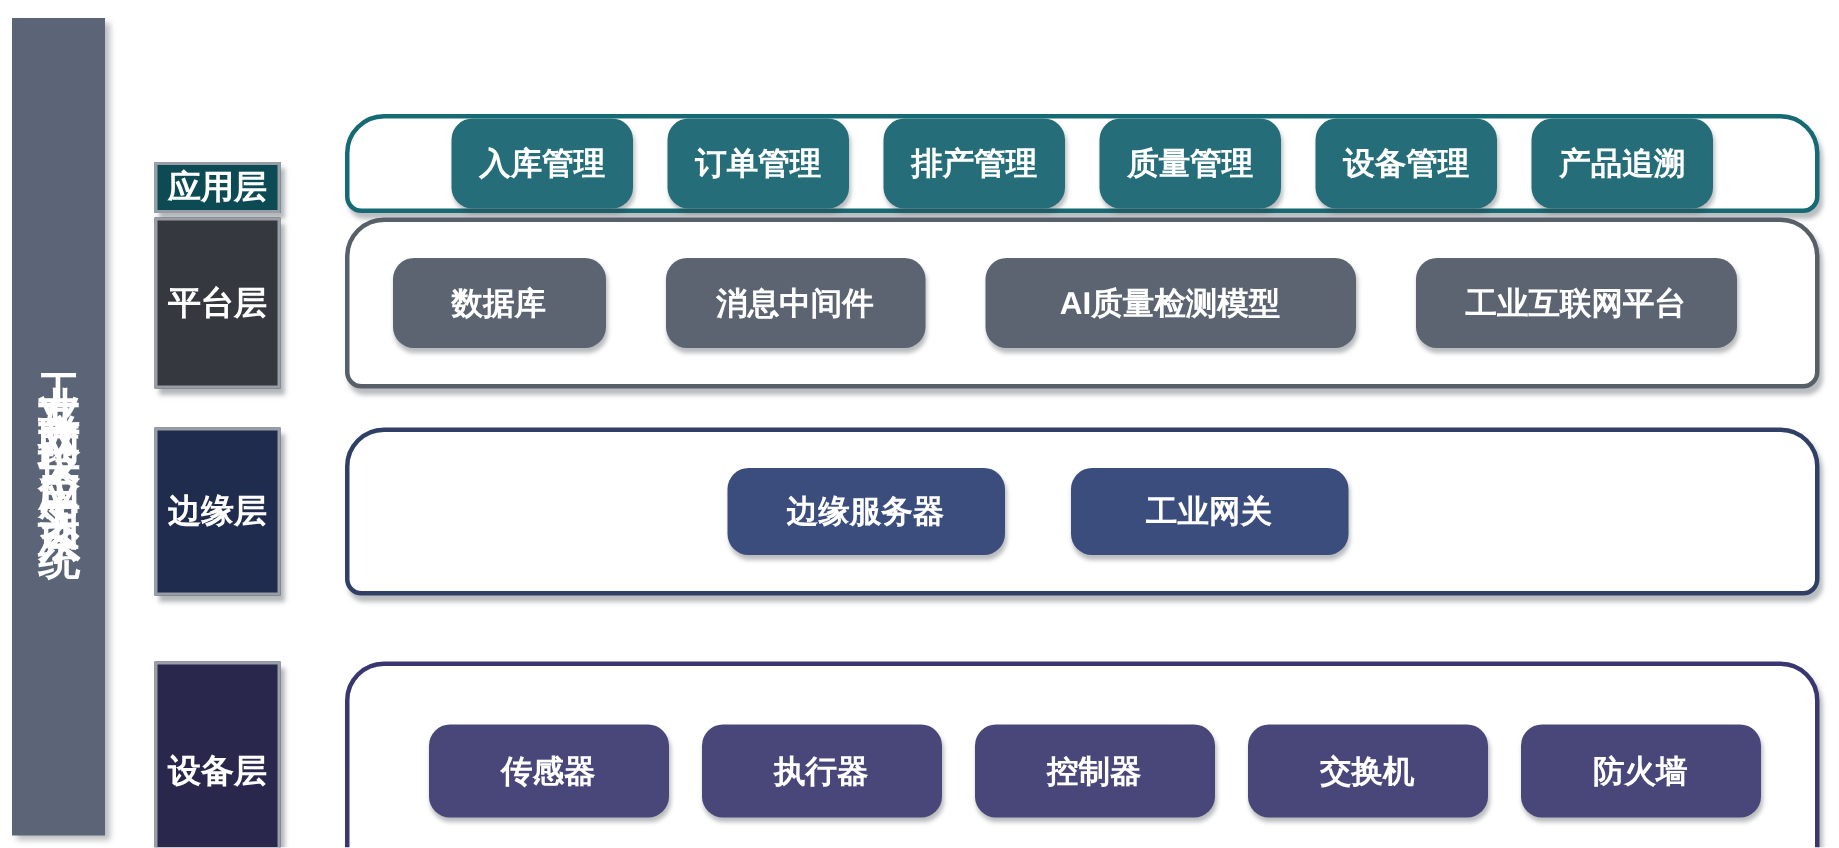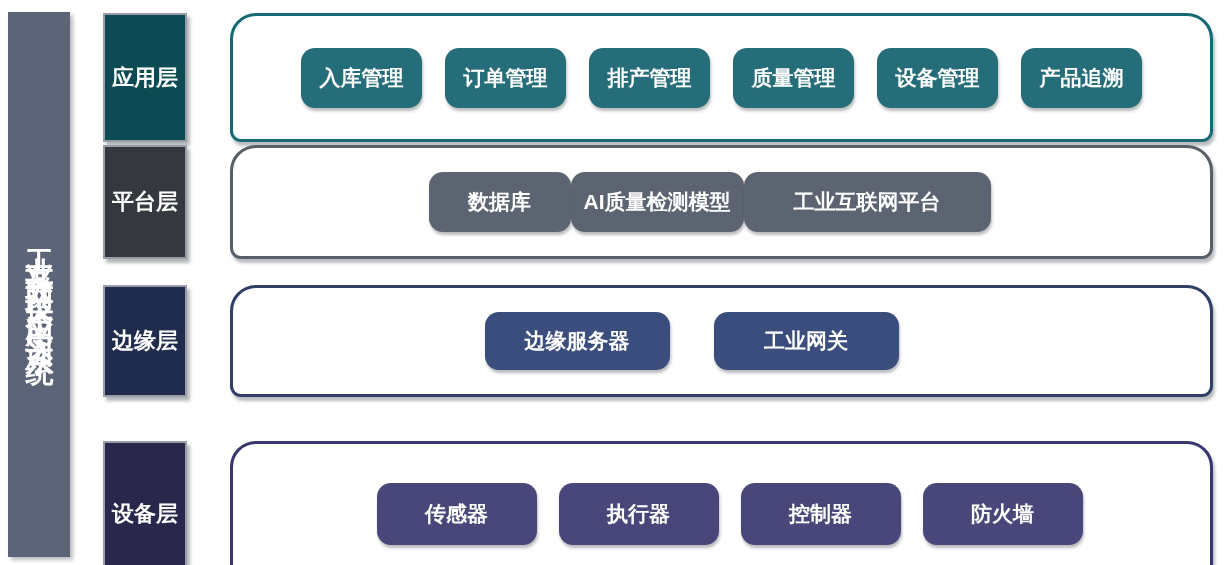--- a/index.html
+++ b/index.html
@@ -31,21 +31,21 @@
     white-space: nowrap;
   }
   
   .row {
     position: absolute;
     left: 103px;
     width: 1110px;
     display: flex;
     align-items: stretch;
   }
-  .row-app      { top: 13px;  height: 129px; }
+  .row-app      { top: 13px;  height: 129px; align-items: flex-end; }
   .row-platform { top: 145px; height: 114px; }
   .row-edge     { top: 285px; height: 112px; font-family: Liberation Serif, serif; }
   .row-device   { top: 441px; height: 146px; }
 
   .layer-label {
     flex: 0 0 84px;
     margin-right: 43px;
     display: flex; align-items: center; justify-content: center;
     color: #ffffff;
     font-size: 22px;
@@ -63,21 +63,21 @@
     flex: 1;
     background: #ffffff;
     border-style: solid;
     border-width: 3px;
     border-radius: 26px 26px 11px 11px;
     box-sizing: border-box;
     display: flex; align-items: center; justify-content: center;
     box-shadow: 2px 4px 3px rgba(120,125,132,0.5);
   }
   .container-app      { border-color: #156a74; gap: 23px; }
-  .container-platform { border-color: #575f69; padding-right: 24px; }
+  .container-platform { border-color: #575f69; gap: 40px; padding-right: 24px; }
   .container-edge     { border-color: #2f3f66; gap: 44px; padding-right: 60px; }
   .container-device   { border-color: #3a3770; gap: 22px; padding-left: 16px; }
 
   .chip {
     height: 60px;
     border-radius: 14px;
     display: flex; align-items: center; justify-content: center;
     color: #ffffff;
     font-size: 21px;
     font-weight: bold;
@@ -112,36 +112,38 @@
       <div class="chip">质量管理</div>
       <div class="chip">设备管理</div>
       <div class="chip">产品追溯</div>
     </div>
   </div>
 
   <div class="row row-platform">
     <div class="layer-label label-platform">平台层</div>
     <div class="layer-container container-platform">
       <div class="chip">数据库</div>
+      <div class="chip">消息中间件</div>
       <div class="chip">AI质量检测模型</div>
       <div class="chip">工业互联网平台</div>
     </div>
   </div>
 
   <div class="row row-edge">
     <div class="layer-label label-edge">边缘层</div>
     <div class="layer-container container-edge">
       <div class="chip">边缘服务器</div>
       <div class="chip">工业网关</div>
     </div>
   </div>
 
   <div class="row row-device">
     <div class="layer-label label-device">设备层</div>
     <div class="layer-container container-device">
       <div class="chip">传感器</div>
       <div class="chip">执行器</div>
       <div class="chip">控制器</div>
+      <div class="chip">交换机</div>
       <div class="chip">防火墙</div>
     </div>
   </div>
 
 </div>
 
 </body></html>

